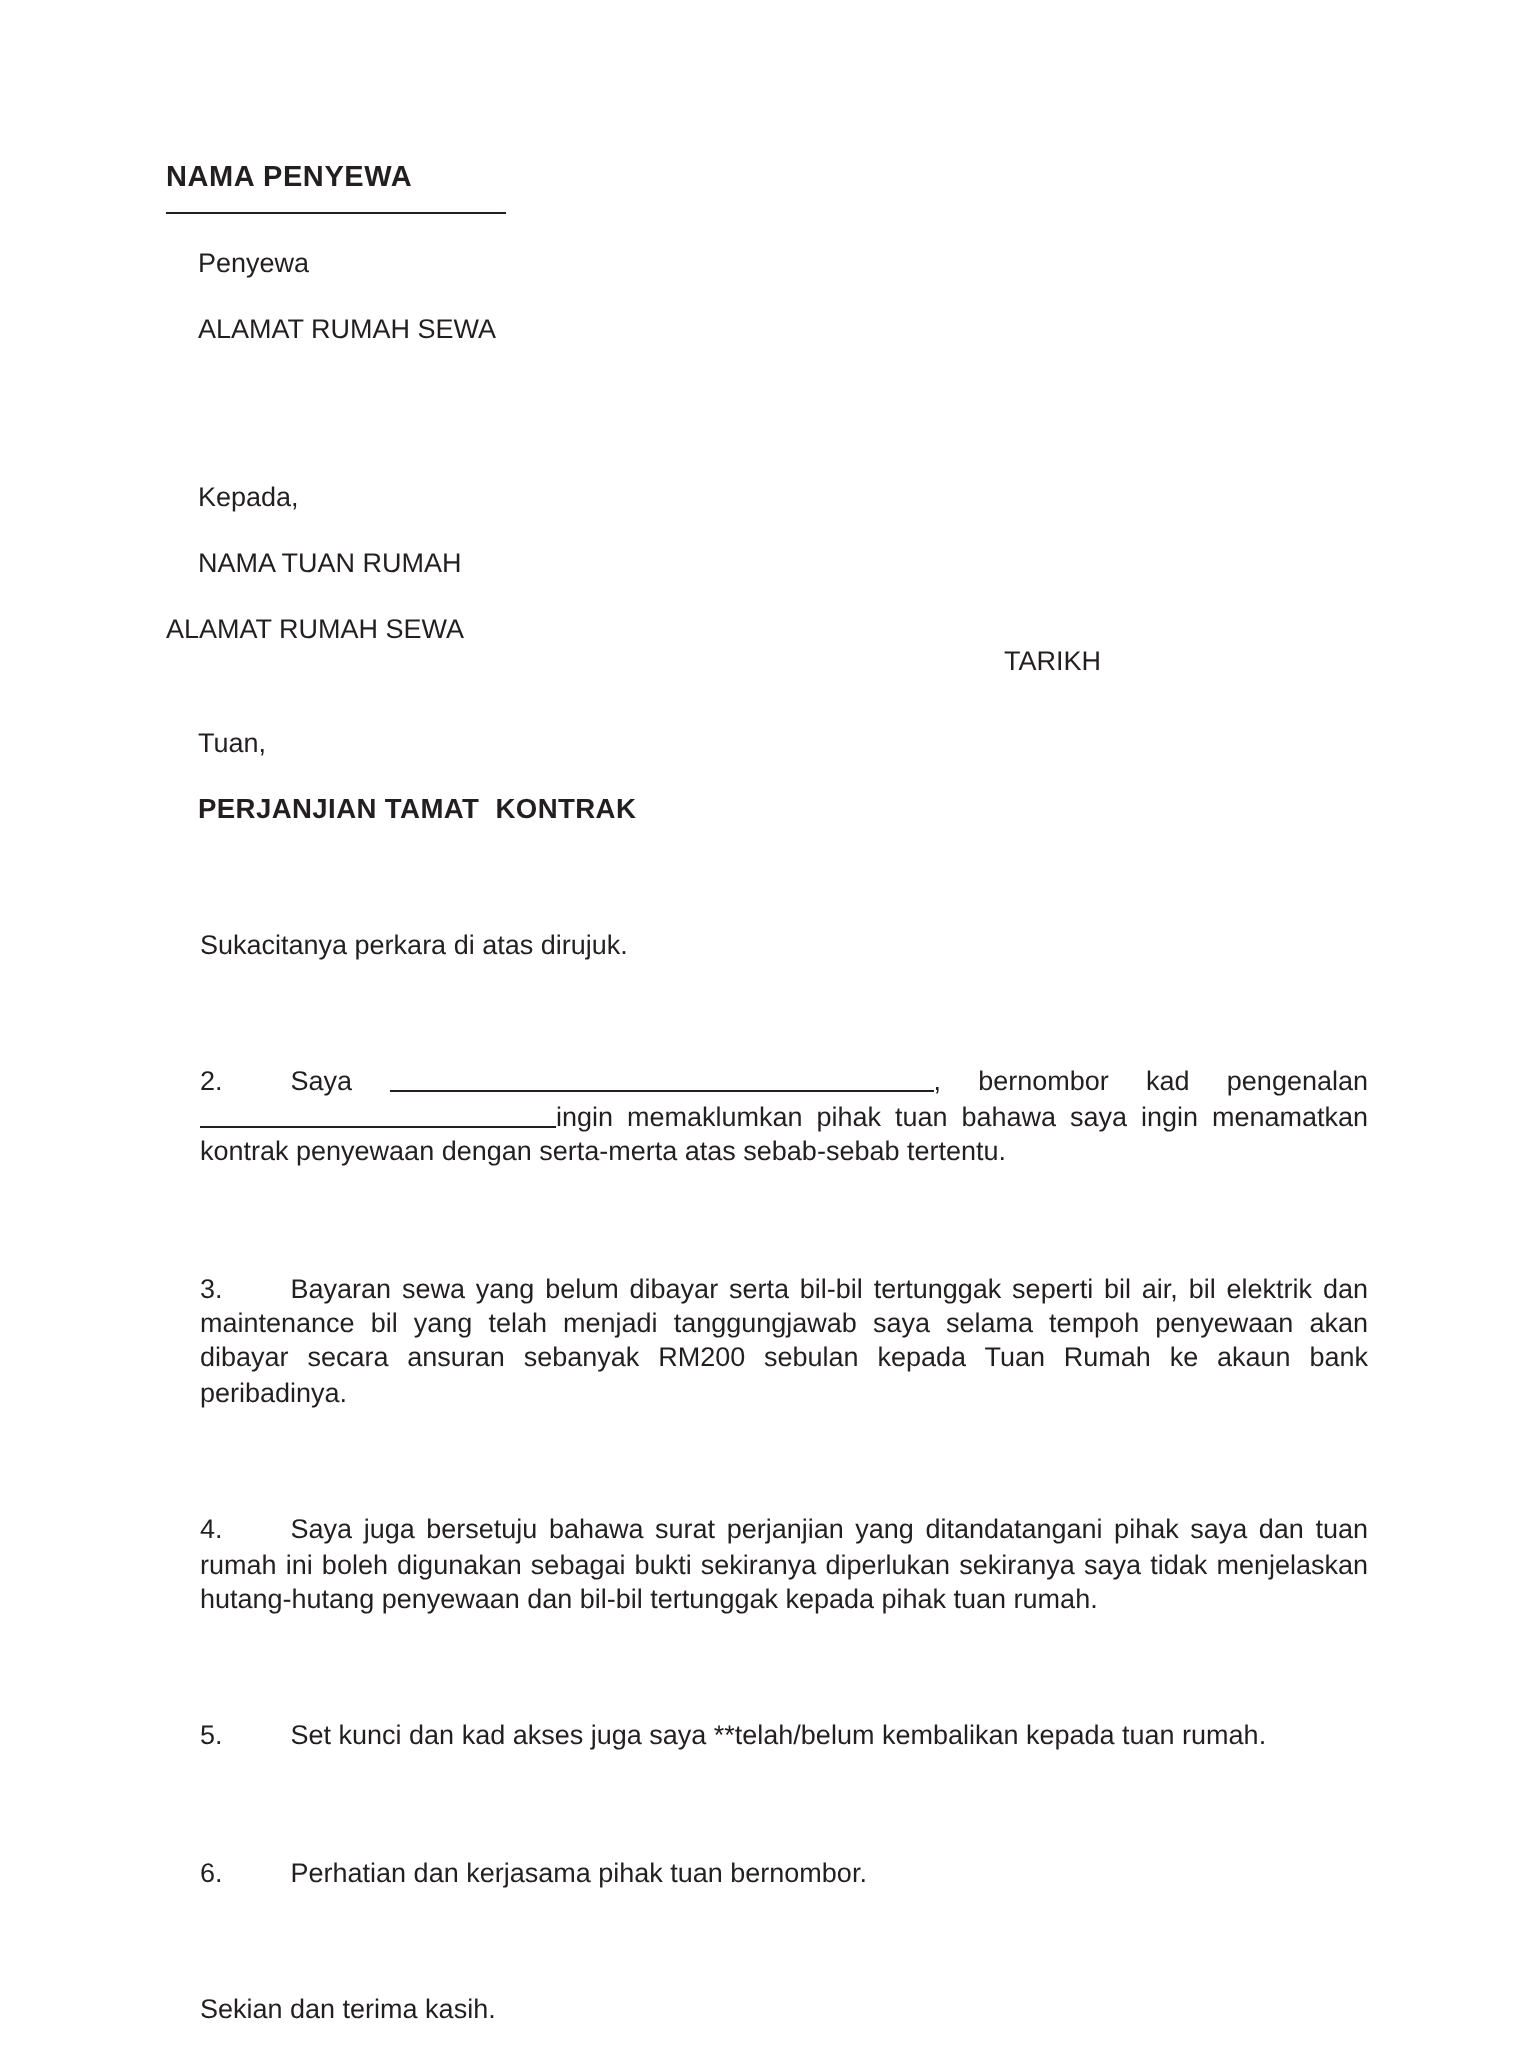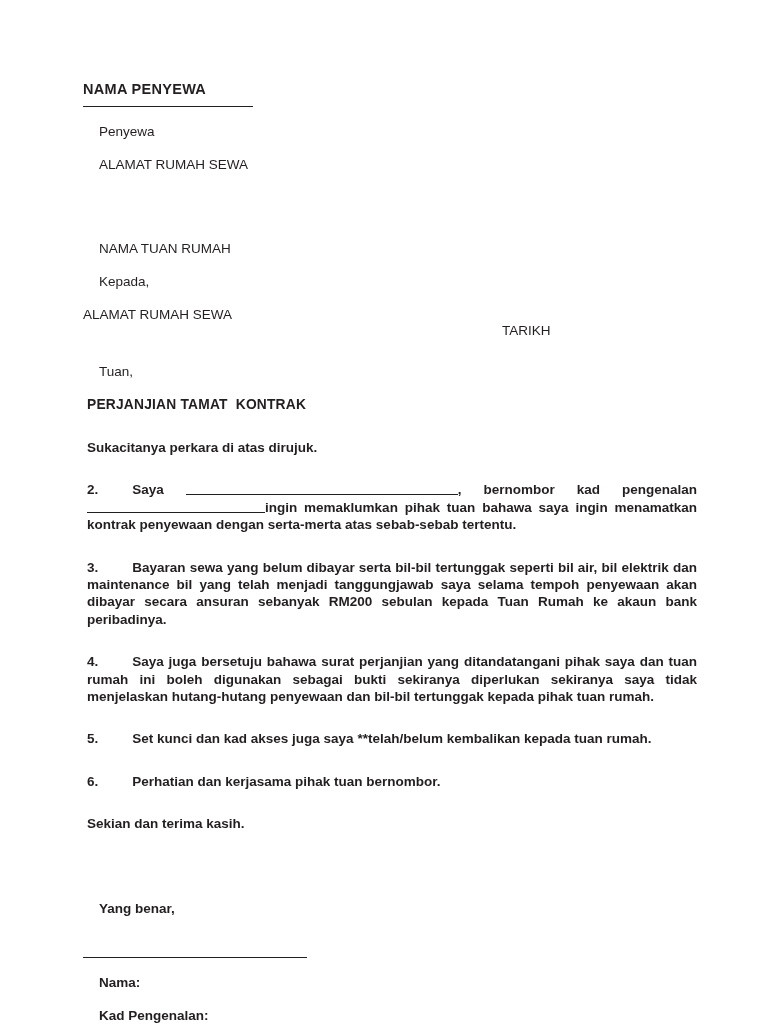--- a/index.html
+++ b/index.html
@@ -70,33 +70,32 @@
     position: absolute;
     left: 419px;
     top: 16px;
   }
 
   .title {
     font-weight: bold;
     font-size: 13.8px;
     line-height: 18px;
     letter-spacing: 0.2px;
-    margin: 4px;
+    margin: 16px;
     white-space: pre;
   }
 
   
   .para {
     font-size: 13.5px;
     line-height: 17.4px;
     text-align: justify;
     text-justify: inter-word;
-    margin: 4px;
+    margin: 17px;
     hyphens: none;
-    font-weight: bold;
   }
   .para.last-left { text-align: left; }
 
   .num { display: inline-block; }
   .tab-gap { display: inline-block; width: 34px; }
 
   
   .blank {
     display: inline-block;
     border-bottom: 1.3px solid #231f20;
@@ -118,22 +117,22 @@
     <div>
       <p class="heading">NAMA PENYEWA</p>
       <hr class="rule rule-sender">
       <p class="line">Penyewa</p>
       <p class="line">ALAMAT RUMAH SEWA</p>
     </div>
 
     <div class="gap-lg"></div>
 
     <div>
+      <p class="line">Kepada,</p>
       <p class="line">NAMA TUAN RUMAH</p>
-      <p class="line">Kepada,</p>
       <div class="addr-row">
         <span>ALAMAT RUMAH SEWA</span>
         <span class="date-token">TARIKH</span>
       </div>
     </div>
 
     <div class="gap-md"></div>
 
     <p class="line">Tuan,</p>
     <p class="title">PERJANJIAN TAMAT  KONTRAK</p>

